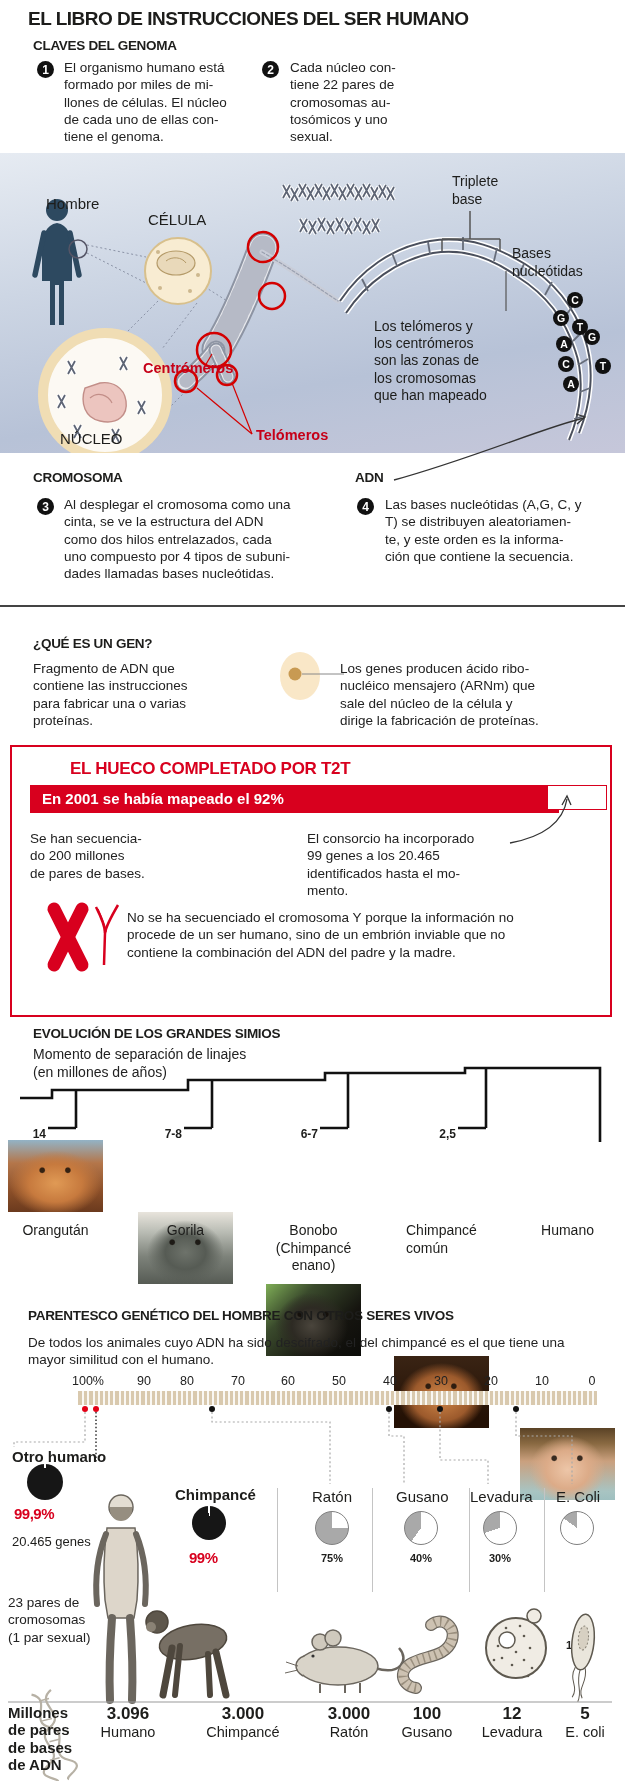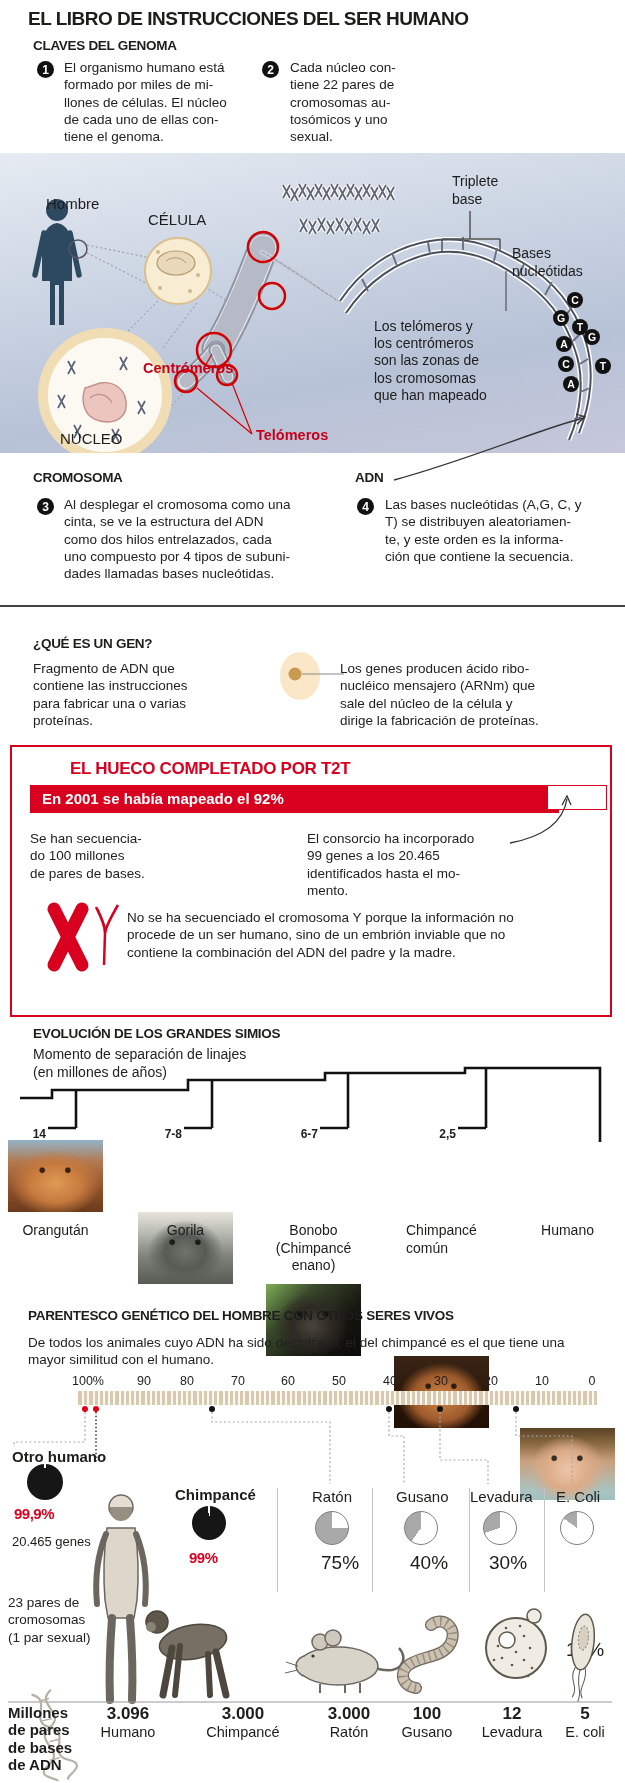--- a/index.html
+++ b/index.html
@@ -42,21 +42,21 @@
   .dotR{background:#e30016;} .dotK{background:#111;}
   .pie{border-radius:50%;}
   .pieK36{width:36px;height:36px;background:conic-gradient(from -2deg,#fff 0 4deg,#161616 4deg 360deg);}
   .pieK34{width:34px;height:34px;background:conic-gradient(from -3deg,#fff 0 7deg,#161616 7deg 360deg);}
   .pieG{width:34px;height:34px;border:1px solid #808080;box-sizing:border-box;}
   .pie75{background:conic-gradient(#fff 0 90deg,#a9a9a9 90deg 360deg);}
   .pie40{background:conic-gradient(#fff 0 216deg,#a9a9a9 216deg 360deg);}
   .pie30{background:conic-gradient(#fff 0 252deg,#a9a9a9 252deg 360deg);}
   .pie15{background:conic-gradient(#fff 0 306deg,#a9a9a9 306deg 360deg);}
   .bigpct{color:#d8001e;font-weight:700;font-size:15px;letter-spacing:-0.5px;}
-  .pct{font-weight:400;font-size:19px;}
+  .pct{font-weight:700;font-size:11px;}
   .orgname{font-size:15px;} .orgbold{font-size:15px;font-weight:700;}
   .divider{width:1px;background:#c4c4c4;}
   .basecol{width:110px;text-align:center;}
   .baseval{font-size:17px;font-weight:700;} .basename{font-size:14.5px;}
   svg{display:block;}
 </style>
 </head>
 <body>
 
 <div id="page">
@@ -280,21 +280,21 @@
 sale del núcleo de la célula y
 dirige la fabricación de proteínas.</div>
 
   <div class="abs t2t-box" style="left:10px;top:745px;width:598px;height:268px;">
     <div class="abs t2t-head" style="left:18px;top:12px;">EL HUECO COMPLETADO POR T2T</div>
     <div class="abs" style="left:18px;top:38px;width:562px;height:36px;">
       <div class="abs t2t-red" style="left:0;top:0;width:517px;height:28px;">En 2001 se había mapeado el 92%</div>
       <div class="abs t2t-gap" style="left:517px;top:0;width:60px;height:25px;box-sizing:border-box;"></div>
     </div>
     <div class="abs body prl" style="left:18px;top:83px;width:150px;">Se han secuencia-
-do 100 millones
+do 200 millones
 de pares de bases.</div>
     <div class="abs body prl" style="left:295px;top:83px;width:225px;">El consorcio ha incorporado
 99 genes a los 20.465
 identificados hasta el mo-
 mento.</div>
     <svg class="abs" style="left:495px;top:44px;" width="75" height="62">
       <path d="M3,52 C35,46 56,32 60,8" fill="none" stroke="#333" stroke-width="1.3"></path>
       <path d="M55,14 L60,5 L64,14" fill="none" stroke="#333" stroke-width="1.3"></path>
     </svg>
     <svg class="abs" style="left:28px;top:152px;" width="85" height="78">

